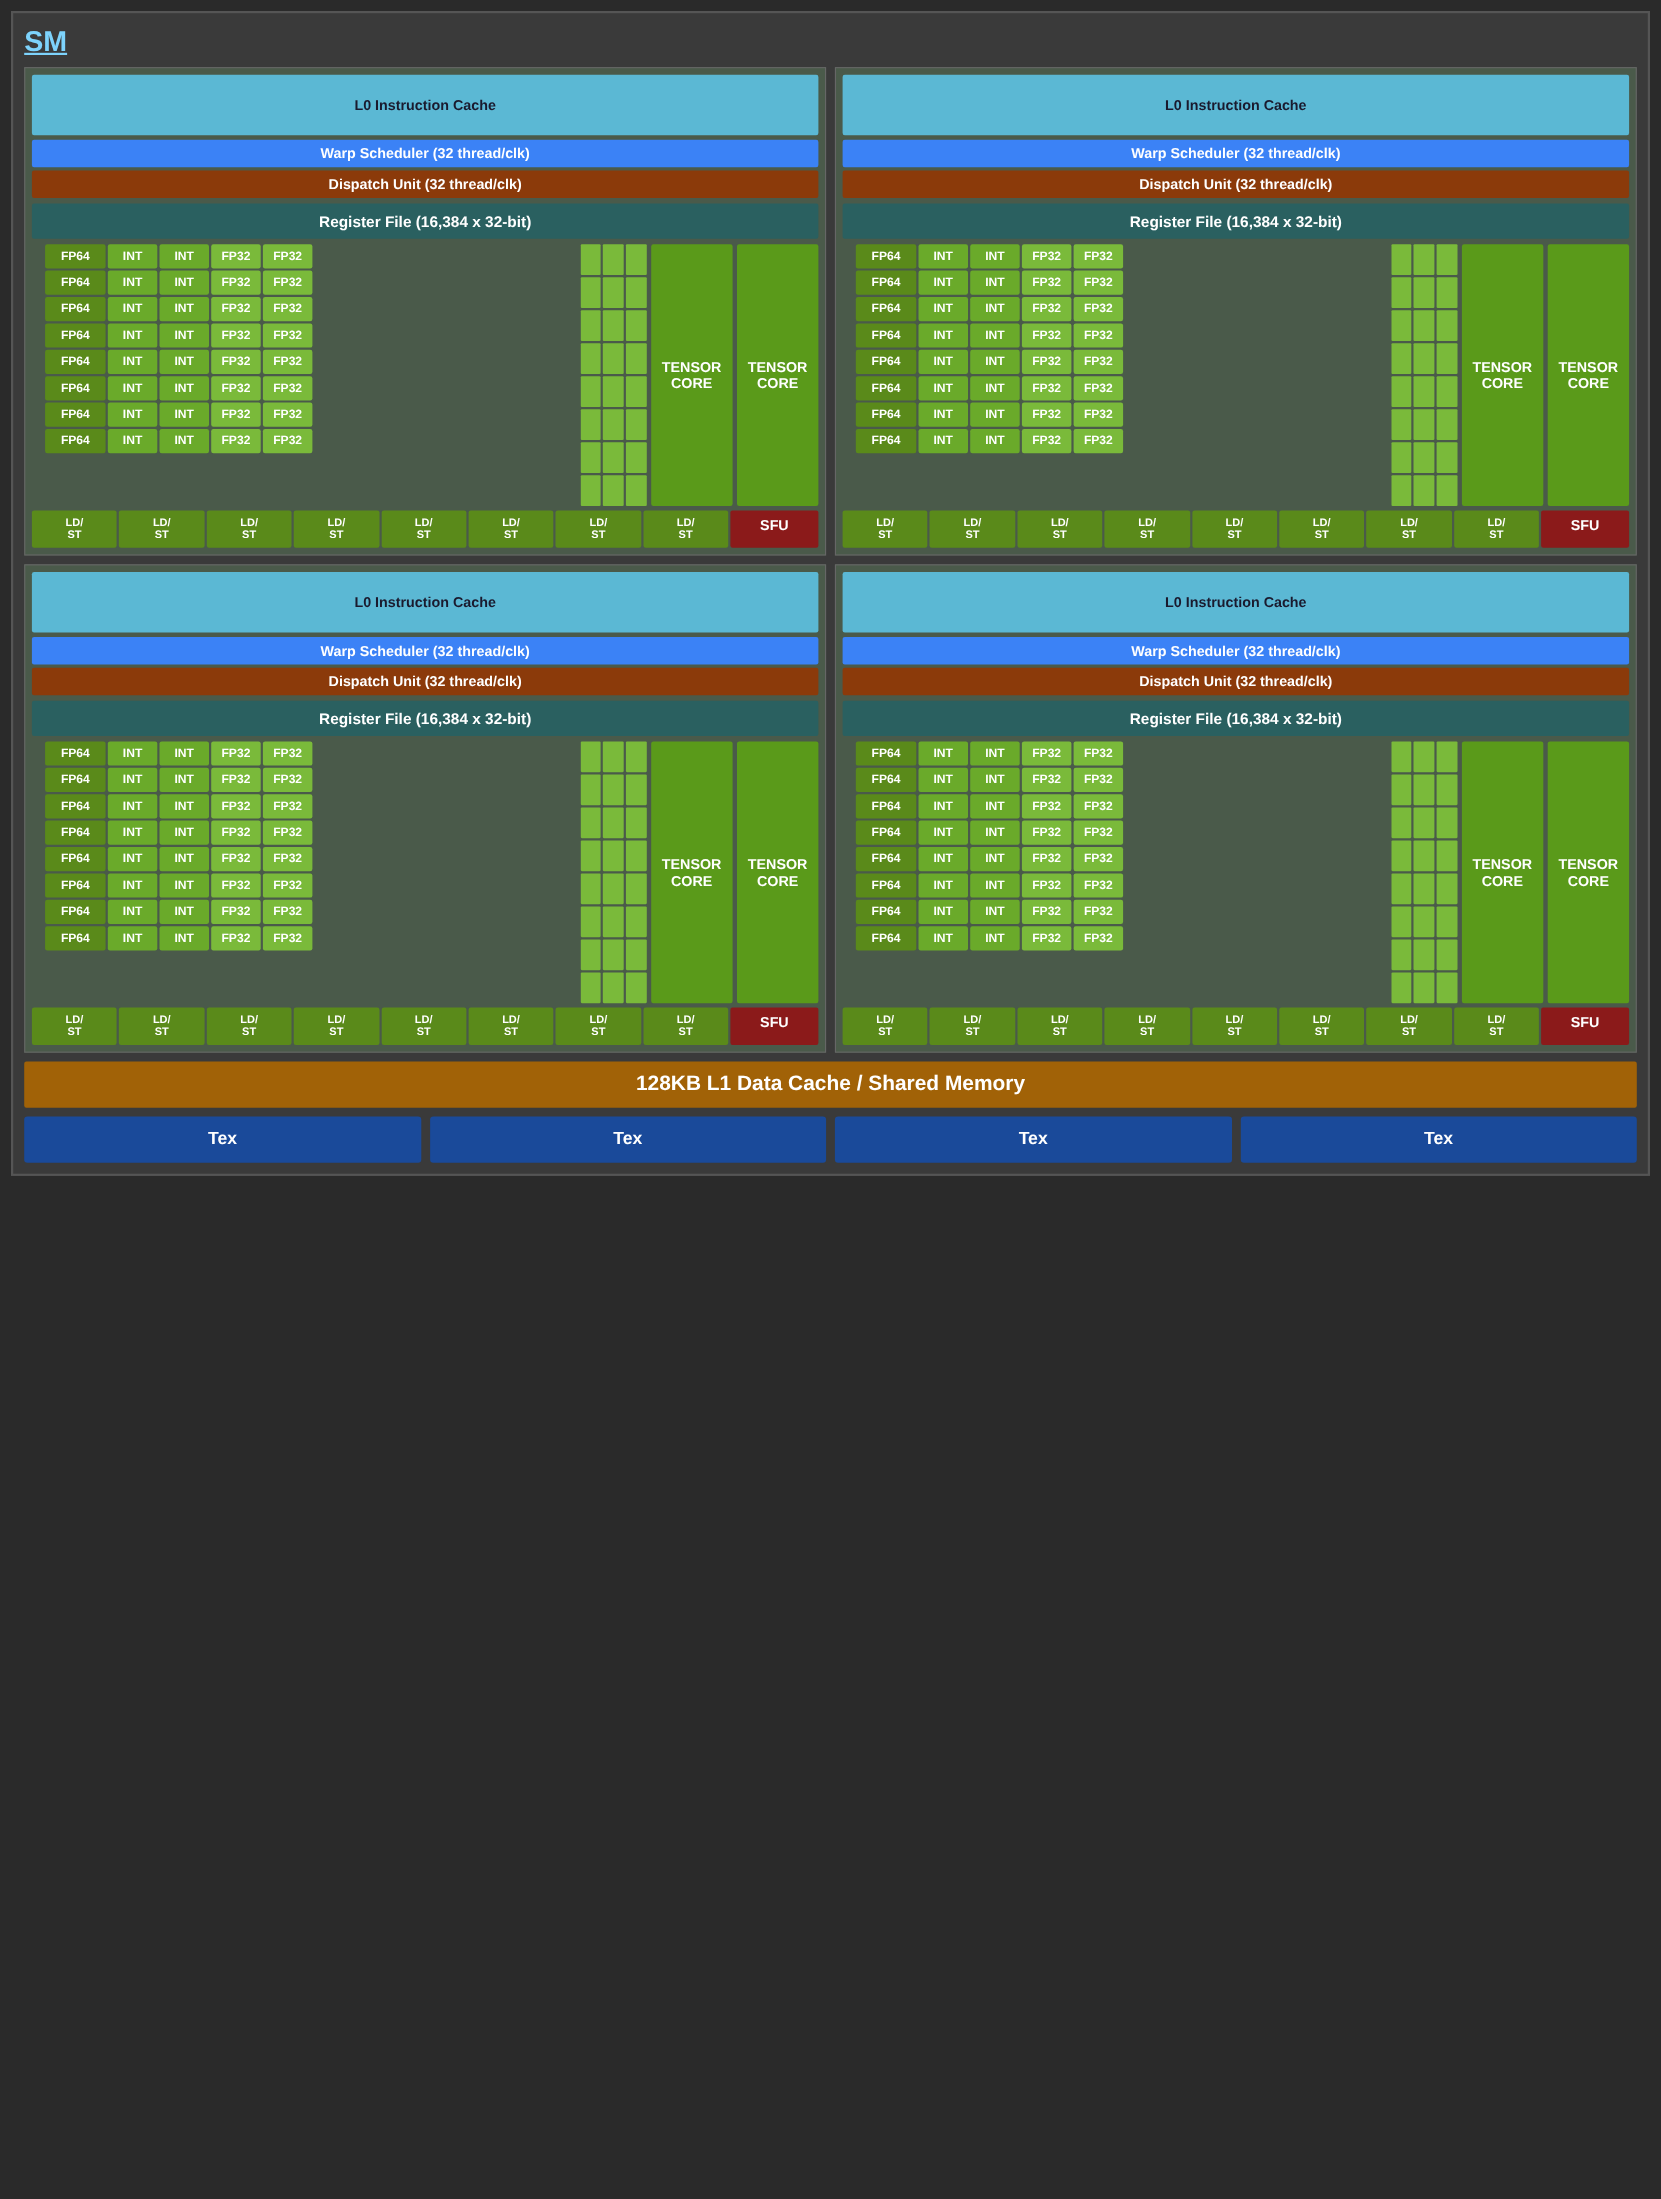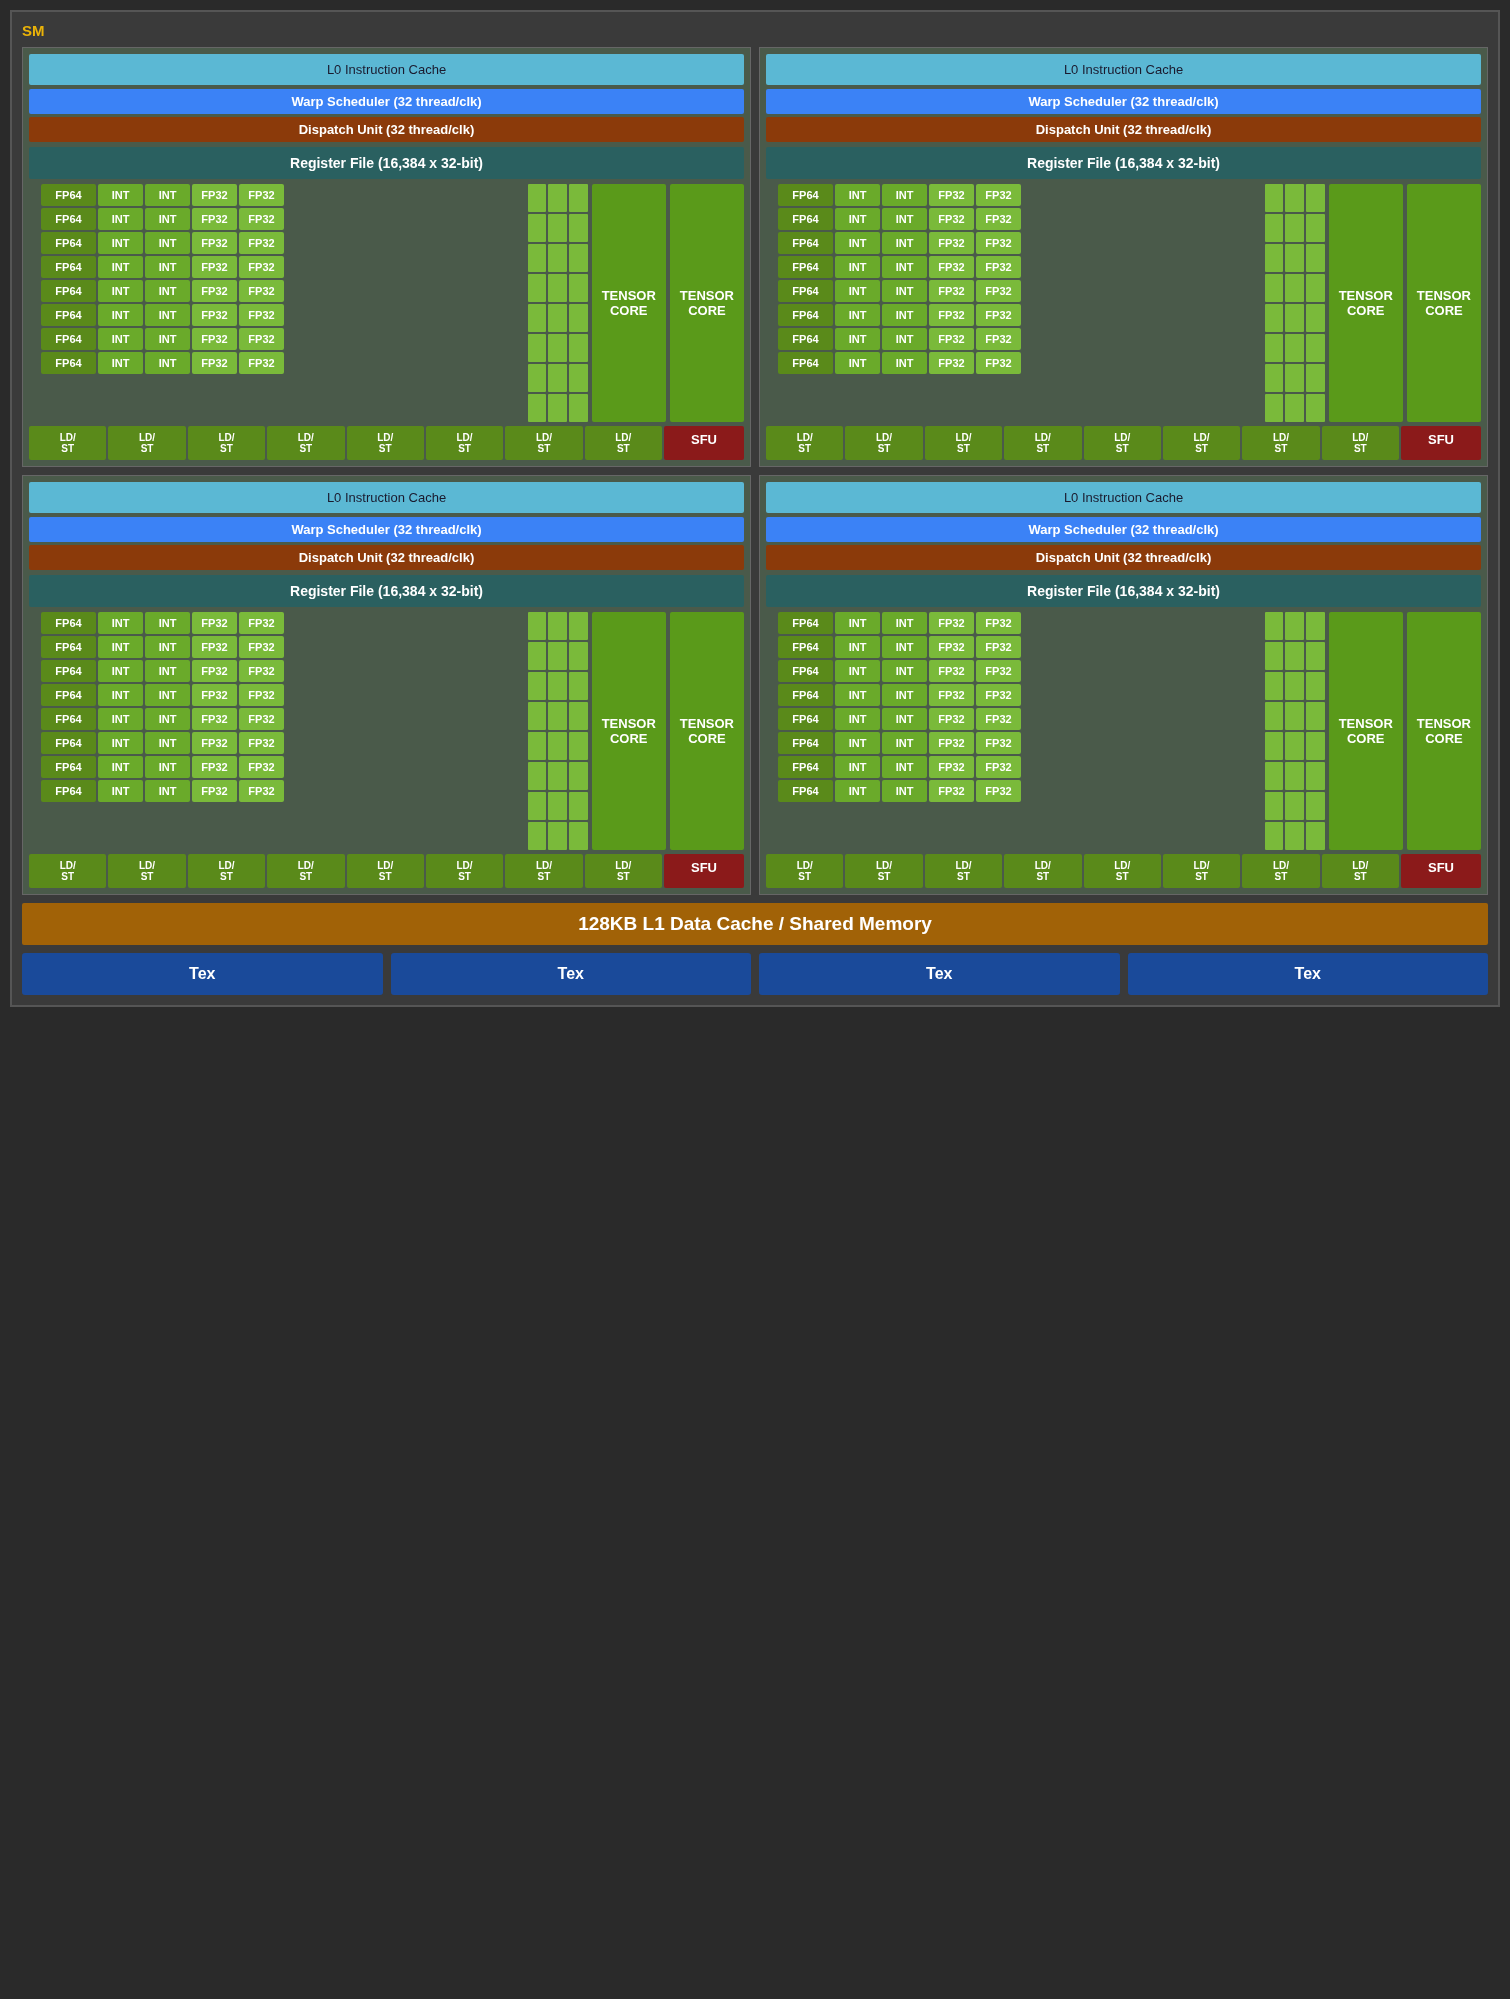--- a/index.html
+++ b/index.html
@@ -9,24 +9,25 @@
       width: 1510px;
       min-height: 1999px;
     }
     .sm-container {
       background: #3a3a3a;
       border: 2px solid #555;
       margin: 10px;
       padding: 10px;
     }
     .sm-title {
-      color: #eab308;
-      font-size: 15px;
+      color: #7dd3fc;
+      font-size: 26px;
       font-weight: bold;
       margin-bottom: 8px;
+      text-decoration: underline;
     }
     .l1-instruction-cache {
       background: #5bb8d4;
       color: #1a1a2e;
       text-align: center;
       padding: 8px;
       font-weight: bold;
       font-size: 15px;
       margin-bottom: 8px;
       border-radius: 2px;
@@ -39,22 +40,22 @@
     }
     .quadrant {
       background: #4a5a4a;
       border: 1px solid #666;
       padding: 6px;
     }
     .l0-instruction-cache {
       background: #5bb8d4;
       color: #1a1a2e;
       text-align: center;
-      padding: 8px;
-      font-weight: normal;
+      padding: 20px;
+      font-weight: bold;
       font-size: 13px;
       margin-bottom: 4px;
       border-radius: 2px;
     }
     .warp-scheduler {
       background: #3b82f6;
       color: white;
       text-align: center;
       padding: 5px;
       font-weight: bold;

